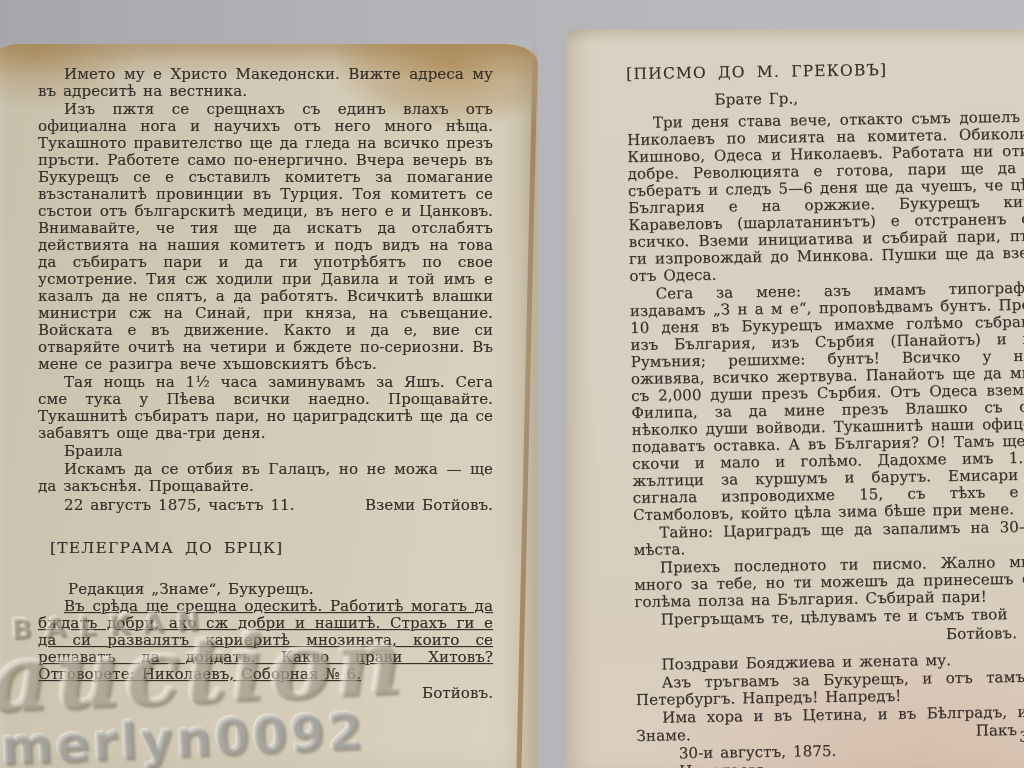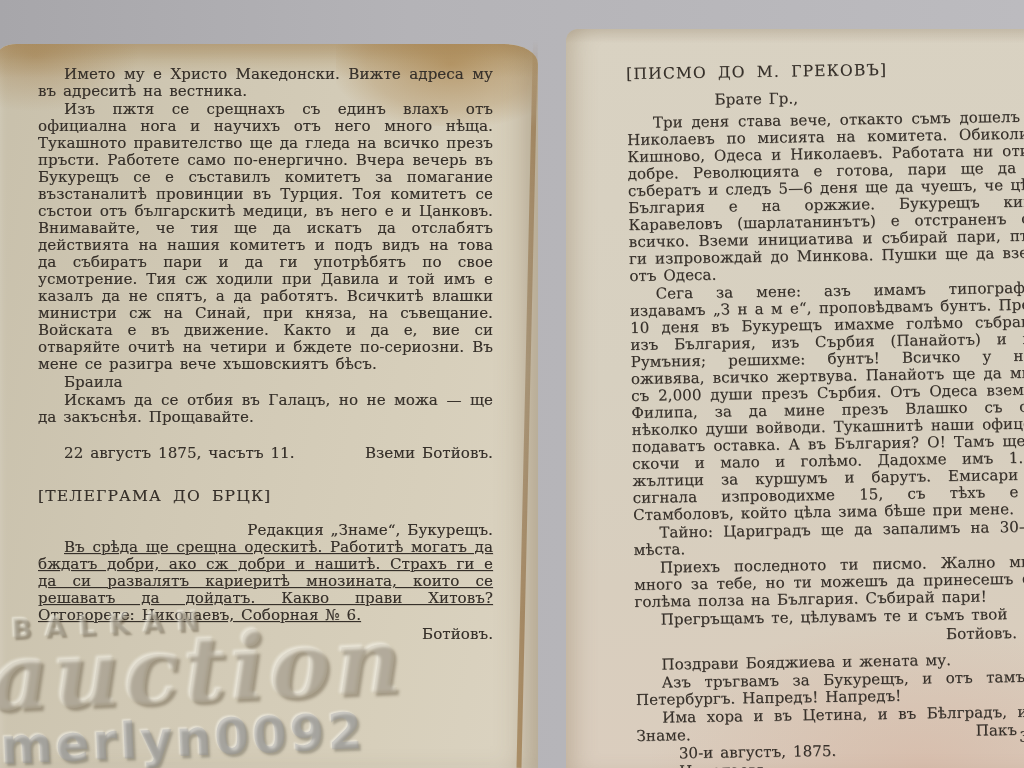--- a/index.html
+++ b/index.html
@@ -38,26 +38,26 @@
     font-size:15px;line-height:17px;text-align:justify;
     word-spacing:2px;letter-spacing:.1px;
     text-shadow:.3px .4px .6px rgba(54,48,40,.4);}
   .page-left  .text-block{left:42px;top:22px;width:455px;}
   .page-right .text-block{left:60px;top:37px;width:420px;
     transform:rotate(-0.9deg);transform-origin:0 0;}
 
   .para{margin:0;text-indent:26px;}
   .para + .para{margin-top:1px;}
   .place{margin-top:4px;}
-  .sig-row{display:flex;justify-content:space-between;margin-top:19px;}
+  .sig-row{display:flex;justify-content:space-between;margin-top:2px;}
   .sig-row .date{padding-left:26px;}
-  .section-header{margin:26px 0 0 0;font-size:15.5px;font-weight:normal;
+  .section-header{margin:26px 0 0 12px;font-size:15.5px;font-weight:normal;
     letter-spacing:1.2px;word-spacing:5px;text-align:left;}
   .page-right .section-header{margin:0 0 10px 0;}
-  .addressee{margin-top:17px;text-align:right;padding-left:30px;}
+  .addressee{margin-top:24px;text-align:left;padding-left:30px;}
   .tg-body{margin-top:0;text-decoration:underline;}
   .sig-right{text-align:right;margin-top:2px;}
   .sig-right.pad{padding-right:38px;}
   .salutation{padding-left:88px;margin-bottom:5px;text-align:left;}
   .ps{margin-top:9px;}
   .last-just{text-align-last:justify;}
   .date2{padding-left:42px;margin-top:1px;text-align:left;}
   .atina-row{margin-top:1px;}
   .pagenum{position:absolute;right:4px;top:699px;color:#3a332c;
     font-family:"DejaVu Serif","Liberation Serif",serif;font-size:15px;
@@ -90,20 +90,21 @@
 
 <div class="scene">
 
   <div class="page page-left">
     <div class="stain stain-top"></div>
     <div class="stain stain-corner"></div>
     <div class="stain stain-corner-left"></div>
     <div class="text-block">
       <p class="para">Името му е Христо Македонски. Вижте адреса му въ адреситѣ на вестника.</p>
       <p class="para">Изъ пжтя се срещнахъ съ единъ влахъ отъ официална нога и научихъ отъ него много нѣща. Тукашното правителство ще да гледа на всичко презъ пръсти. Работете само по-енергично. Вчера вечерь въ Букурещъ се е съставилъ комитетъ за помагание възстаналитѣ провинции въ Турция. Тоя комитетъ се състои отъ българскитѣ медици, въ него е и Цанковъ. Внимавайте, че тия ще да искатъ да отслабятъ действията на нашия комитетъ и подъ видъ на това да събиратъ пари и да ги употрѣбятъ по свое усмотрение. Тия сж ходили при Давила и той имъ е казалъ да не спятъ, а да работятъ. Всичкитѣ влашки министри сж на Синай, при княза, на съвещание. Войската е въ движение. Както и да е, вие си отваряйте очитѣ на четири и бждете по-сериозни. Въ мене се разигра вече хъшовскиятъ бѣсъ.</p>
+      <p class="para">Тая нощь на 1½ часа заминувамъ за Яшъ. Сега сме тука у Пѣева всички наедно. Прощавайте. Тукашнитѣ събиратъ пари, но цариградскитѣ ще да се забавятъ още два-три деня.</p>
       <p class="para place">Браила</p>
       <p class="para">Искамъ да се отбия въ Галацъ, но не можа — ще да закъснѣя. Прощавайте.</p>
       <div class="sig-row">
         <span class="date">22 августъ 1875, часътъ 11.</span>
         <span>Вземи Ботйовъ.</span>
       </div>
       <h2 class="section-header">[ТЕЛЕГРАМА ДО БРЦК]</h2>
       <div class="addressee">Редакция „Знаме“, Букурещъ.</div>
       <p class="para tg-body">Въ срѣда ще срещна одескитѣ. Работитѣ могатъ да бждатъ добри, ако сж добри и нашитѣ. Страхъ ги е да си развалятъ кариеритѣ мнозината, които се решаватъ да дойдатъ. Какво прави Хитовъ? Отговорете: Николаевъ, Соборная № 6.</p>
       <div class="sig-right">Ботйовъ.</div>

